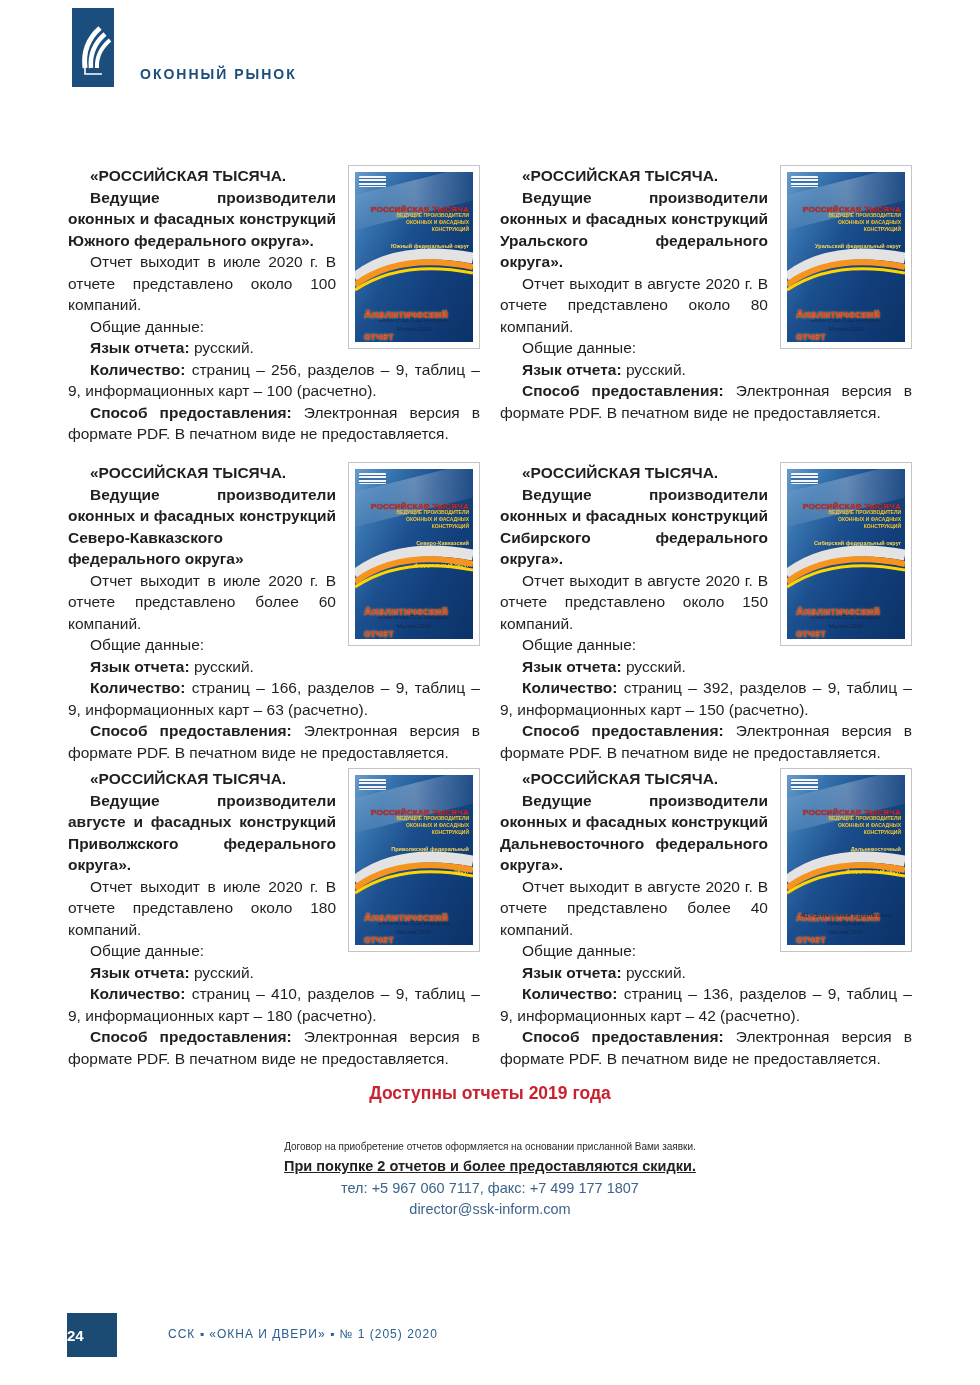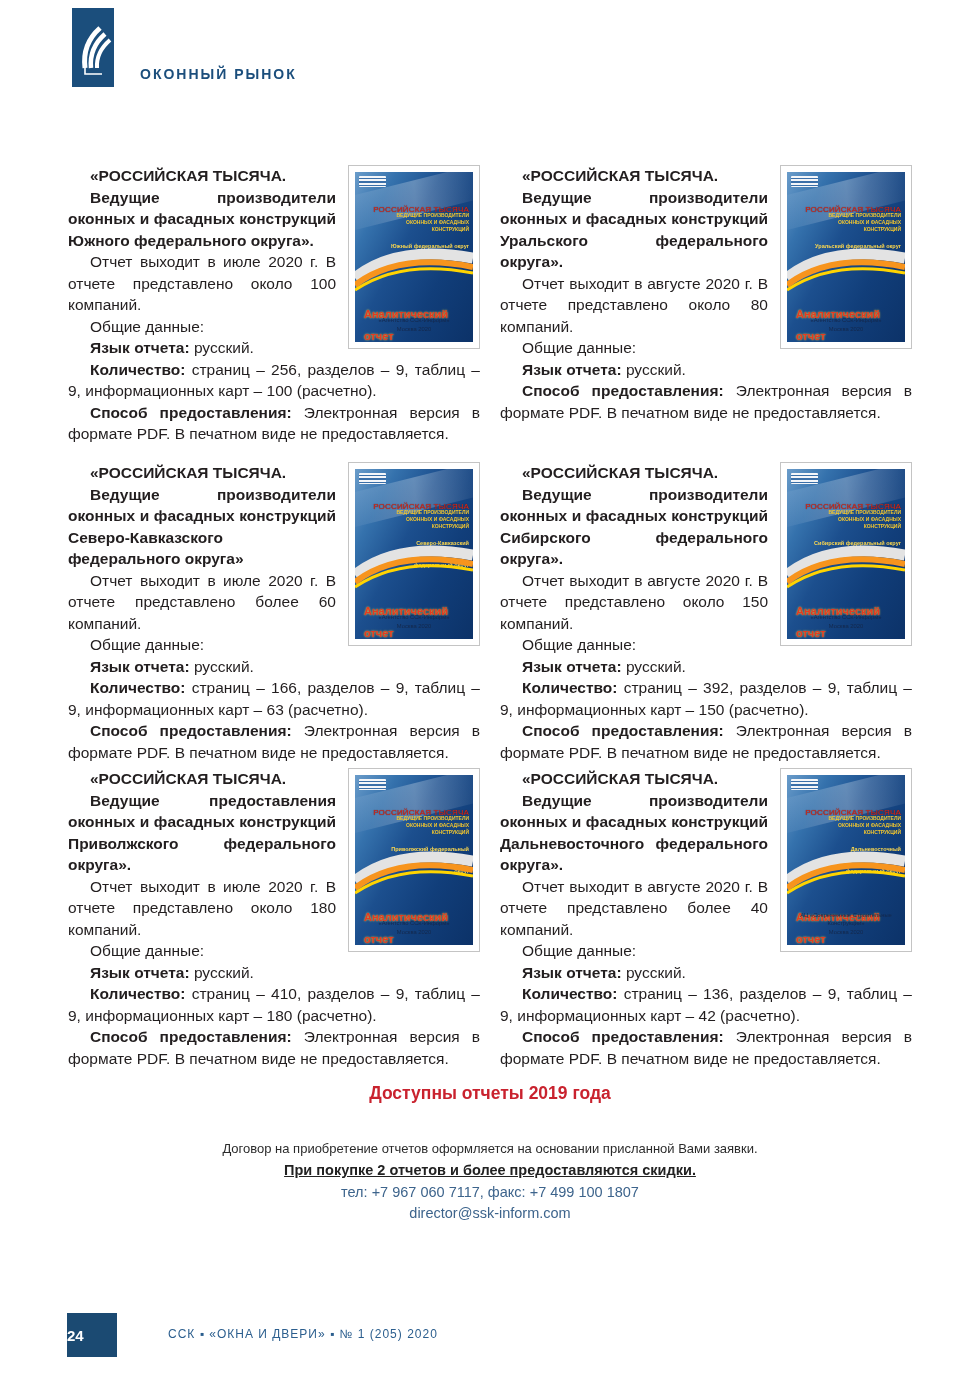--- a/index.html
+++ b/index.html
@@ -42,21 +42,21 @@
     content:""; position:absolute; left:-30px; top:6px; width:200px; height:34px;
     background:linear-gradient(100deg, rgba(255,255,255,0) 10%, rgba(255,255,255,.28) 45%, rgba(255,255,255,0) 80%);
     transform:rotate(-14deg);
   }
   .cover-chip {
     position:absolute; left:4px; top:4px; width:27px; height:11px; background:#f4f6f9; border-radius:1px;
     background-image:repeating-linear-gradient(#f4f6f9 0 2px,#3b6fa8 2px 3.5px);
   }
   .cover-title {
     position:absolute; top:27px; left:8px; right:4px; text-align:right;
-    color:#d8281c; font-weight:400; font-size:8px; letter-spacing:.2px;
+    color:#d8281c; font-weight:700; font-size:8px; letter-spacing:.2px;
     text-shadow:0 0 1px #5a1208;
   }
   .cover-sub {
     position:absolute; top:40px; left:26px; right:4px; text-align:right;
     color:#f2c62e; font-weight:700; font-size:5px; line-height:7px; text-transform:uppercase;
   }
   .cover-region {
     position:absolute; top:64px; left:26px; right:4px; text-align:right;
     color:#ffd94d; font-weight:700; font-size:5.5px;
   }
@@ -72,21 +72,21 @@
   .cover-pub span { display:block; }
 
   
   .avail-heading {
     position:absolute; left:0; top:1083px; width:980px; text-align:center;
     color:#c9222e; font-weight:700; font-size:17.5px;
   }
 
   
   .contacts { position:absolute; left:0; top:1141px; width:980px; text-align:center; }
-  .contacts .c1 { font-size:13px; color:#2b2b2b; margin:0 0 6px 0; }
+  .contacts .c1 { font-size:10px; color:#2b2b2b; margin:0 0 6px 0; }
   .contacts .c2 { font-size:14.5px; color:#222222; font-weight:700; margin:0 0 6px 0;text-decoration:underline; }
   .contacts .c3 { font-size:14.5px; color:#3d648c; margin:0 0 5px 0; }
   .contacts .c4 { font-size:14.5px; color:#3d648c; margin:0; }
 
   
   .page-num-box {
     position:absolute; left:67px; top:1313px; width:50px; height:44px; background:#1b4a72;
     display:flex; align-items:center; justify-content:flex-start;
     color:#ffffff; font-weight:700; font-size:15px;
   }
@@ -233,21 +233,21 @@
           <path d="M0,42 Q46,11 118,25" stroke="#ffd400" stroke-width="3" fill="none"></path>
         </svg>
         <div class="cover-report-label">Аналитический отчет</div>
         <div class="cover-pub">
           <span>«Агентство ССК-Информ»</span>
           <span>Москва 2020</span>
         </div>
       </div>
     </div>
     <p class="title">«РОССИЙСКАЯ ТЫСЯЧА.</p>
-    <p class="title">Ведущие предоставления оконных и фасадных конструкций Приволжского федерального округа».</p>
+    <p class="title">Ведущие производители августе и фасадных конструкций Приволжского федерального округа».</p>
     <p>Отчет выходит в июле 2020 г. В отчете представлено около 180 компаний.</p>
     <p>Общие данные:</p>
     <p><b>Язык отчета:</b> <span>русский.</span></p>
     <p><b>Количество:</b> <span>страниц – 410, разделов – 9, таблиц – 9, информационных карт – 180 (расчетно).</span></p>
     <p><b>Способ предоставления:</b> <span>Электронная версия в формате PDF. В печатном виде не предоставляется.</span></p>
   </article>
 
   <article class="report r5">
     <div class="cover">
       <div class="cover-inner">
@@ -274,21 +274,21 @@
     <p><b>Язык отчета:</b> <span>русский.</span></p>
     <p><b>Количество:</b> <span>страниц – 136, разделов – 9, таблиц – 9, информационных карт – 42 (расчетно).</span></p>
     <p><b>Способ предоставления:</b> <span>Электронная версия в формате PDF. В печатном виде не предоставляется.</span></p>
   </article>
 
   <div class="avail-heading">Доступны отчеты 2019 года</div>
 
   <div class="contacts">
     <p class="c1">Договор на приобретение отчетов оформляется на основании присланной Вами заявки.</p>
     <p class="c2">При покупке 2 отчетов и более предоставляются скидки.</p>
-    <p class="c3">тел: +7 967 060 7117,  факс: +7 499 100 1807</p>
+    <p class="c3">тел: +5 967 060 7117,  факс: +7 499 177 1807</p>
     <p class="c4">director@ssk-inform.com</p>
   </div>
 
   <div class="page-num-box">
     <span>24</span>
   </div>
   <div class="journal-line">ССК ▪ «ОКНА И ДВЕРИ» ▪ № 1 (205) 2020</div>
 
 </div>
 

